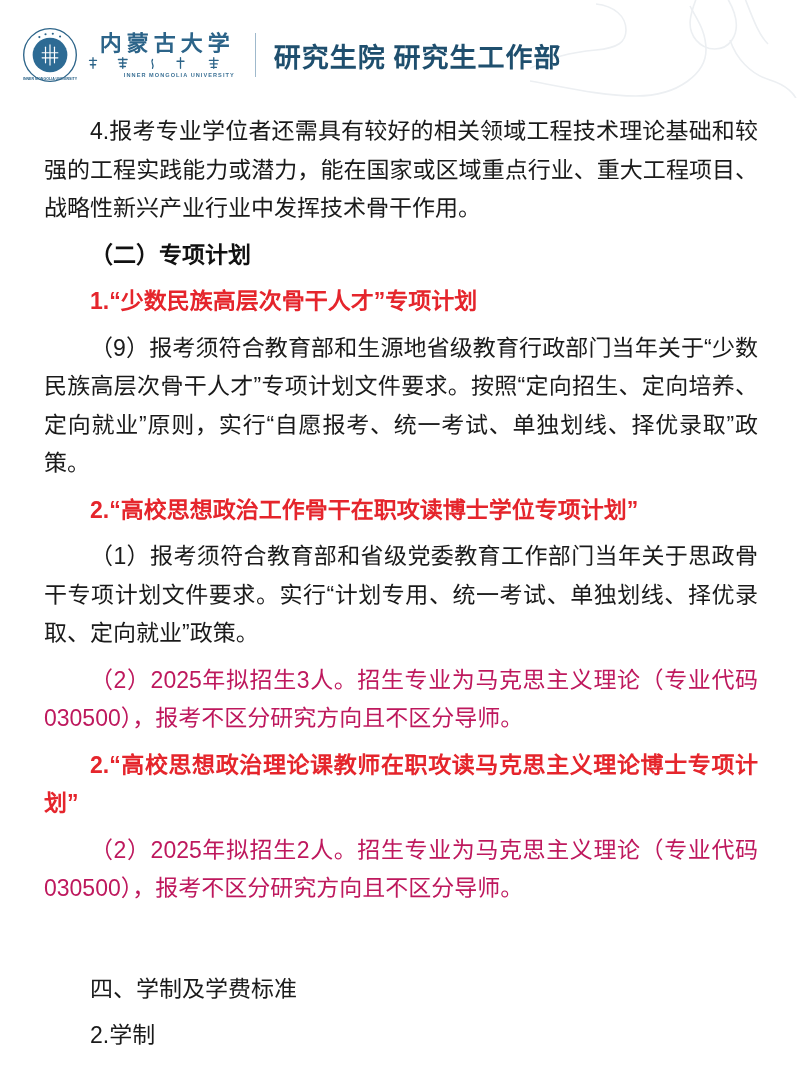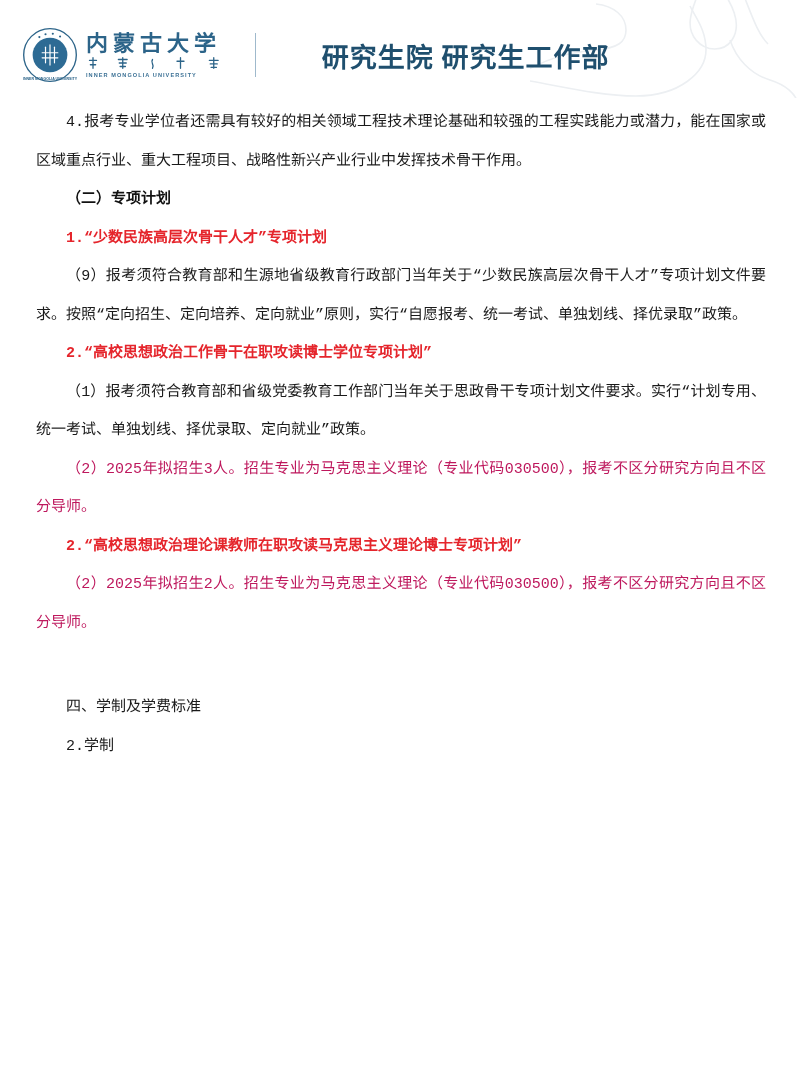--- a/index.html
+++ b/index.html
@@ -44,20 +44,21 @@
     width: 56px;
     height: 56px;
     flex: 0 0 56px;
   }
   .logo-wordmark {
     margin-left: 8px;
     display: flex;
     flex-direction: column;
     justify-content: center;
     height: 56px;
+    align-items: flex-end;
   }
   .logo-cn {
     font-family: "Liberation Serif", "DejaVu Serif", serif;
     font-size: 22px;
     font-weight: bold;
     color: #2c6489;
     letter-spacing: 5px;
     line-height: 1.05;
     white-space: nowrap;
   }
@@ -80,37 +81,36 @@
     margin: 0 18px 0 20px;
     flex: 0 0 1px;
   }
   .header-title {
     font-family: "Liberation Serif", "DejaVu Serif", serif;
     font-size: 27px;
     font-weight: bold;
     color: #1f4f6e;
     letter-spacing: 1px;
     white-space: nowrap;
-    margin-left: 48px;
   }
 
   
   .doc-body {
     padding: 6px 34px 0 36px;
     box-sizing: border-box;
     width: 800px;
   }
   p.para {
-    margin: 0;
-    font-size: 15px;
+    margin: 8px;
+    font-size: 23px;
     line-height: 38.5px;
     color: #1a1a1a;
     text-align: justify;
     text-justify: inter-ideograph;
-    font-family: Liberation Mono, monospace;
+    font-family: Liberation Sans, sans-serif;
     letter-spacing: 0px;
   }
   p.indent {
     text-indent: 2em;
   }
   p.bold-head {
     font-weight: bold;
     text-indent: 2em;
     color: #111111;
   }

